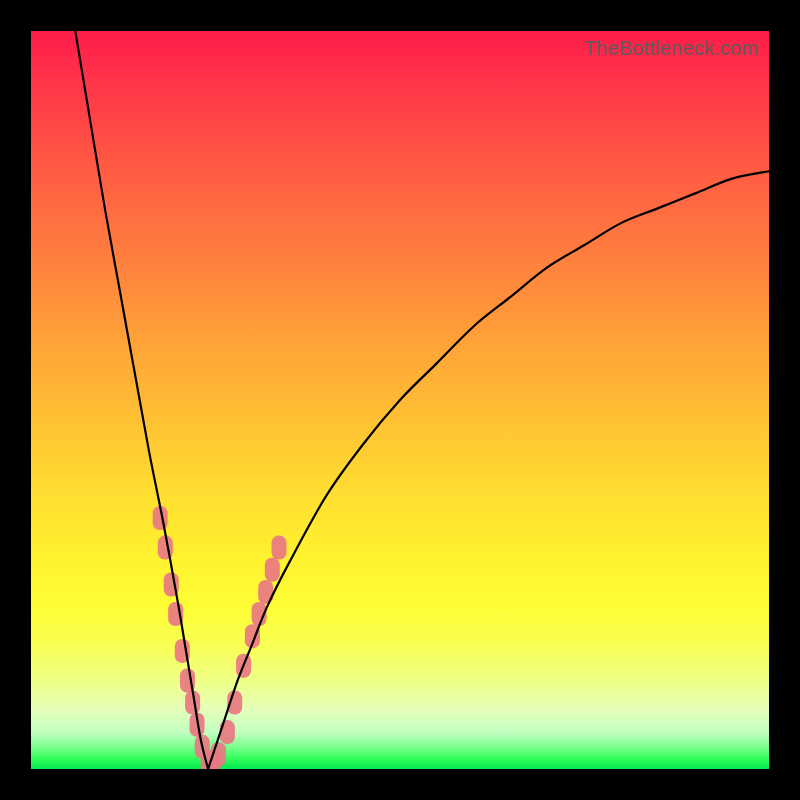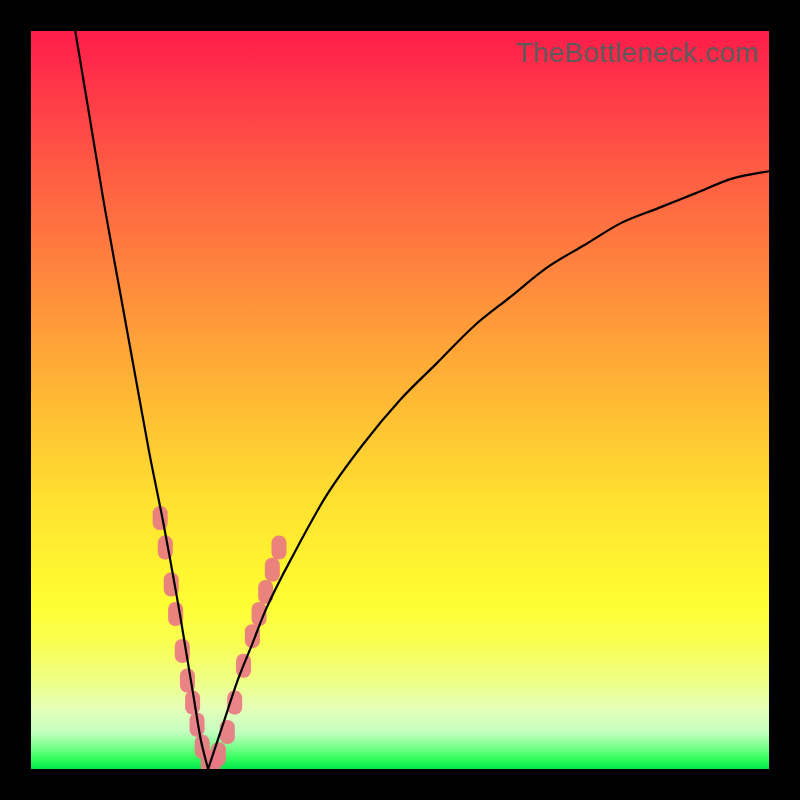--- a/index.html
+++ b/index.html
@@ -46,21 +46,21 @@
       #7bff8c 97%,
       #36ff5f 98.5%,
       #00e84c 100%
     );
   }
   .watermark {
     position: absolute;
     top: 6px;
     right: 10px;
     color: #5b5b5b;
-    font-size: 28px;
+    font-size: 20px;
     font-weight: 500;
     letter-spacing: 0.2px;
     user-select: none;
   }
   svg.curves {
     position: absolute;
     left: 0; top: 0;
     width: 100%; height: 100%;
     overflow: visible;
   }

